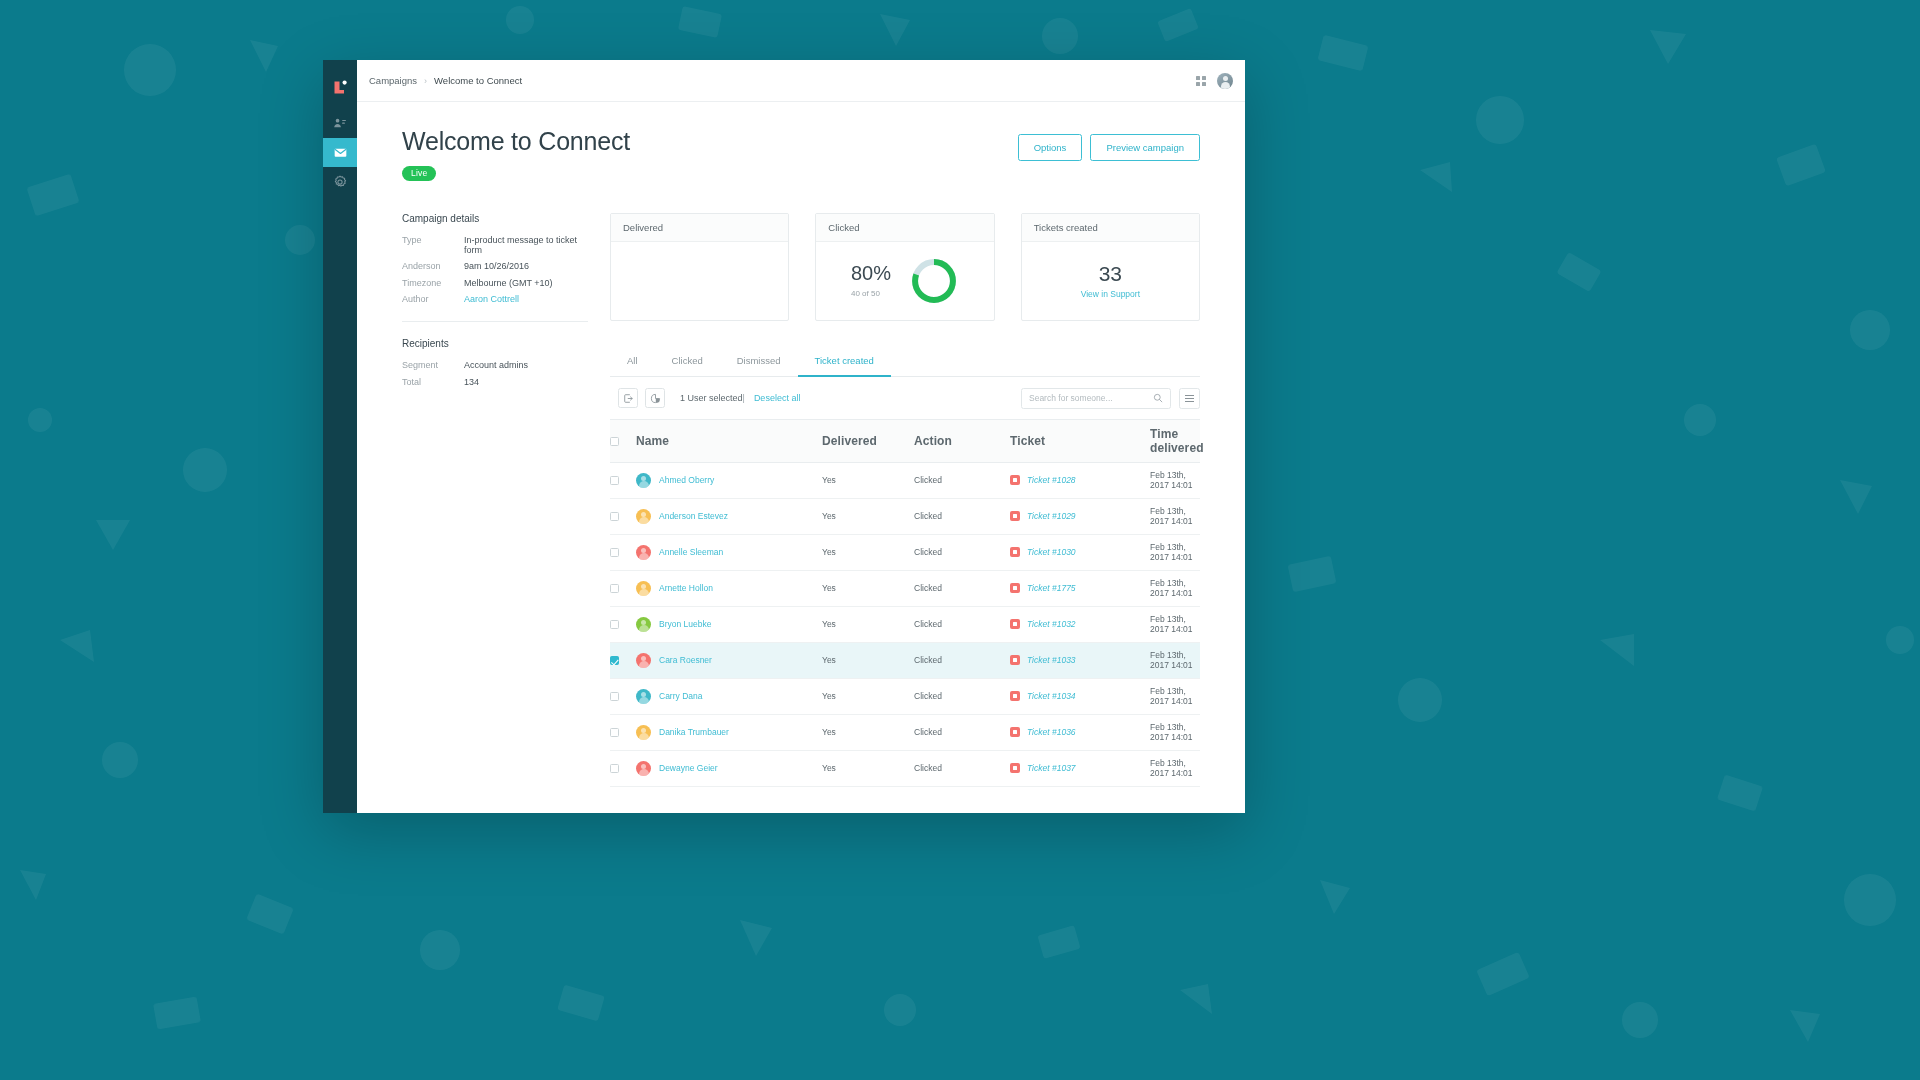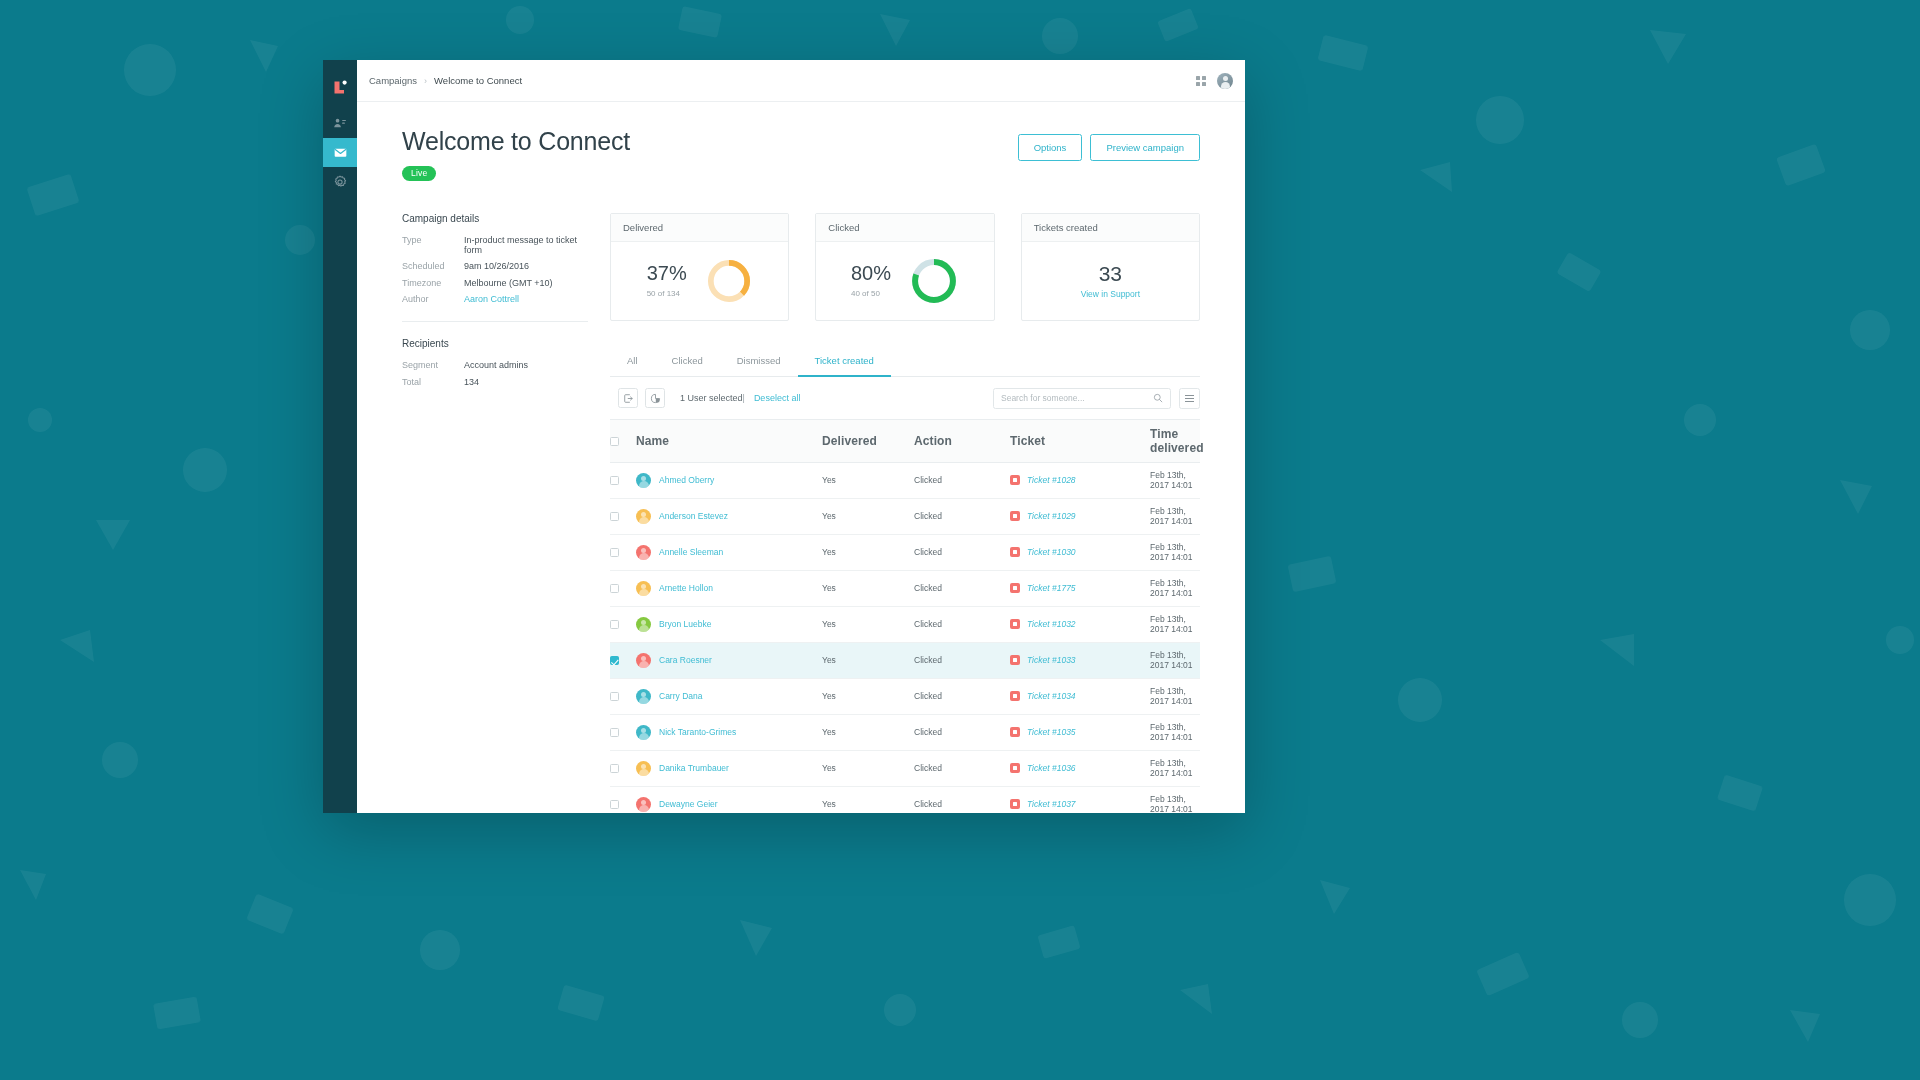--- a/index.html
+++ b/index.html
@@ -151,21 +151,21 @@
   .icon-btn {
     width: 20px; height: 20px; border: 1px solid #dfe4e6; border-radius: 2.5px;
     background: #fff; display: flex; align-items: center; justify-content: center;
     cursor: pointer; margin-right: 7px;
   }
   .sel-text { font-size: 9px; color: #5d686e; margin-left: 8px; }
   .sel-text .cursor-bar { color: #9aa3a8; }
   .deselect { font-size: 9px; color: #3fbcd3; margin-left: 9px; cursor: pointer; }
   .toolbar-right { margin-left: auto; display: flex; align-items: center; gap: 8px; }
   .search-box {
-    width: 178px; height: 21px; border: 1px solid #e2e7e9; border-radius: 2.5px;
+    width: 150px; height: 21px; border: 1px solid #e2e7e9; border-radius: 2.5px;
     display: flex; align-items: center; padding: 0 7px; background: #fff;
   }
   .search-box input {
     border: 0; outline: 0; flex: 1 1 auto; font-size: 8.5px; color: #5d686e;
     font-family: "Liberation Sans", sans-serif; background: transparent; min-width: 0;
   }
   .search-box input::placeholder { color: #b3bbbf; }
   .menu-btn {
     width: 21px; height: 21px; border: 1px solid #e2e7e9; border-radius: 2.5px;
     background: #fff; display: flex; align-items: center; justify-content: center;
@@ -339,21 +339,21 @@
       <div class="body-cols">
 
         <aside class="left-pane">
           <div class="section-title">Campaign details</div>
 
           <div class="kv">
             <span class="k">Type</span>
             <span class="v">In-product message to ticket form</span>
           </div>
           <div class="kv">
-            <span class="k">Scheduled</span>
+            <span class="k">Anderson</span>
             <span class="v">9am 10/26/2016</span>
           </div>
           <div class="kv">
             <span class="k">Timezone</span>
             <span class="v">Melbourne (GMT +10)</span>
           </div>
           <div class="kv">
             <span class="k">Author</span>
             <span class="v link">Aaron Cottrell</span>
           </div>
@@ -370,30 +370,20 @@
             <span class="v">134</span>
           </div>
         </aside>
 
         <section class="right-pane">
 
           <div class="cards">
 
             <div class="card">
               <div class="card-head">Delivered</div>
-              <div class="card-body">
-                <div class="stat-text">
-                  <div class="stat-pct">37%</div>
-                  <div class="stat-sub">50 of 134</div>
-                </div>
-                <svg width="48" height="48" viewBox="0 0 42 42">
-                  <circle cx="21" cy="21" r="15.9" fill="none" stroke="#fbe0b5" stroke-width="5"></circle>
-                  <circle id="donut-delivered" cx="21" cy="21" r="15.9" fill="none" stroke="#f6b040" stroke-width="5" stroke-dasharray="37 63" transform="rotate(-90 21 21)"></circle>
-                </svg>
-              </div>
             </div>
 
             <div class="card">
               <div class="card-head">Clicked</div>
               <div class="card-body">
                 <div class="stat-text">
                   <div class="stat-pct">80%</div>
                   <div class="stat-sub">40 of 50</div>
                 </div>
                 <svg width="50" height="50" viewBox="0 0 42 42">
@@ -603,40 +593,20 @@
                       </span>
                       <span class="ticket-link">Ticket #1034</span>
                     </span>
                   </td>
                   <td class="time-cell">Feb 13th, 2017 14:01</td>
                 </tr>
                 <tr>
                   <td class="col-check"><span class="cb"></span></td>
                   <td class="col-name">
                     <span class="name-cell">
-                      <span class="av" style="background:#3fb8c8"></span>
-                      <span class="name-link">Nick Taranto-Grimes</span>
-                    </span>
-                  </td>
-                  <td class="col-del">Yes</td>
-                  <td class="col-act">Clicked</td>
-                  <td class="col-tic">
-                    <span class="ticket-cell">
-                      <span class="ticket-ic">
-                        <i></i>
-                      </span>
-                      <span class="ticket-link">Ticket #1035</span>
-                    </span>
-                  </td>
-                  <td class="time-cell">Feb 13th, 2017 14:01</td>
-                </tr>
-                <tr>
-                  <td class="col-check"><span class="cb"></span></td>
-                  <td class="col-name">
-                    <span class="name-cell">
                       <span class="av" style="background:#f7bf53"></span>
                       <span class="name-link">Danika Trumbauer</span>
                     </span>
                   </td>
                   <td class="col-del">Yes</td>
                   <td class="col-act">Clicked</td>
                   <td class="col-tic">
                     <span class="ticket-cell">
                       <span class="ticket-ic">
                         <i></i>

